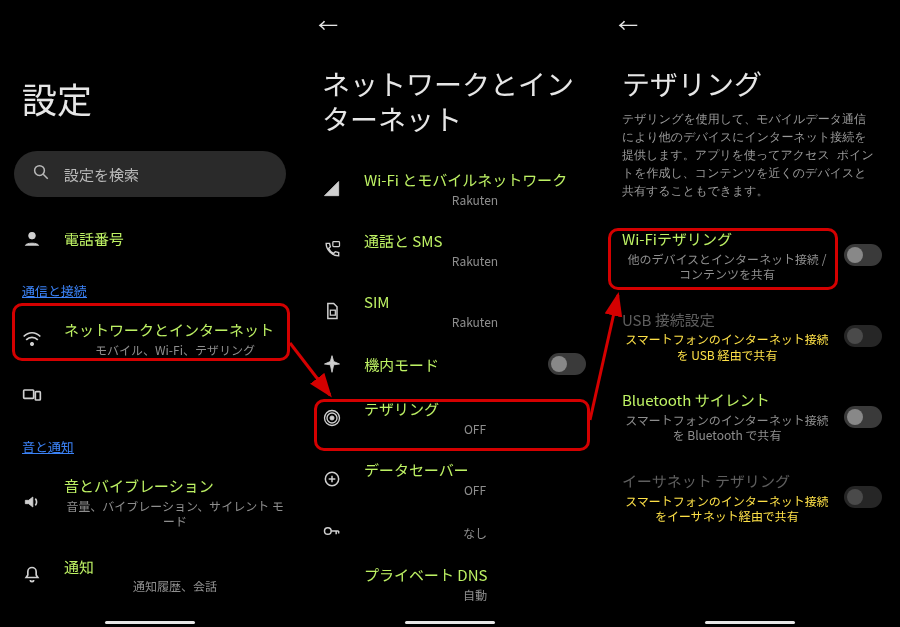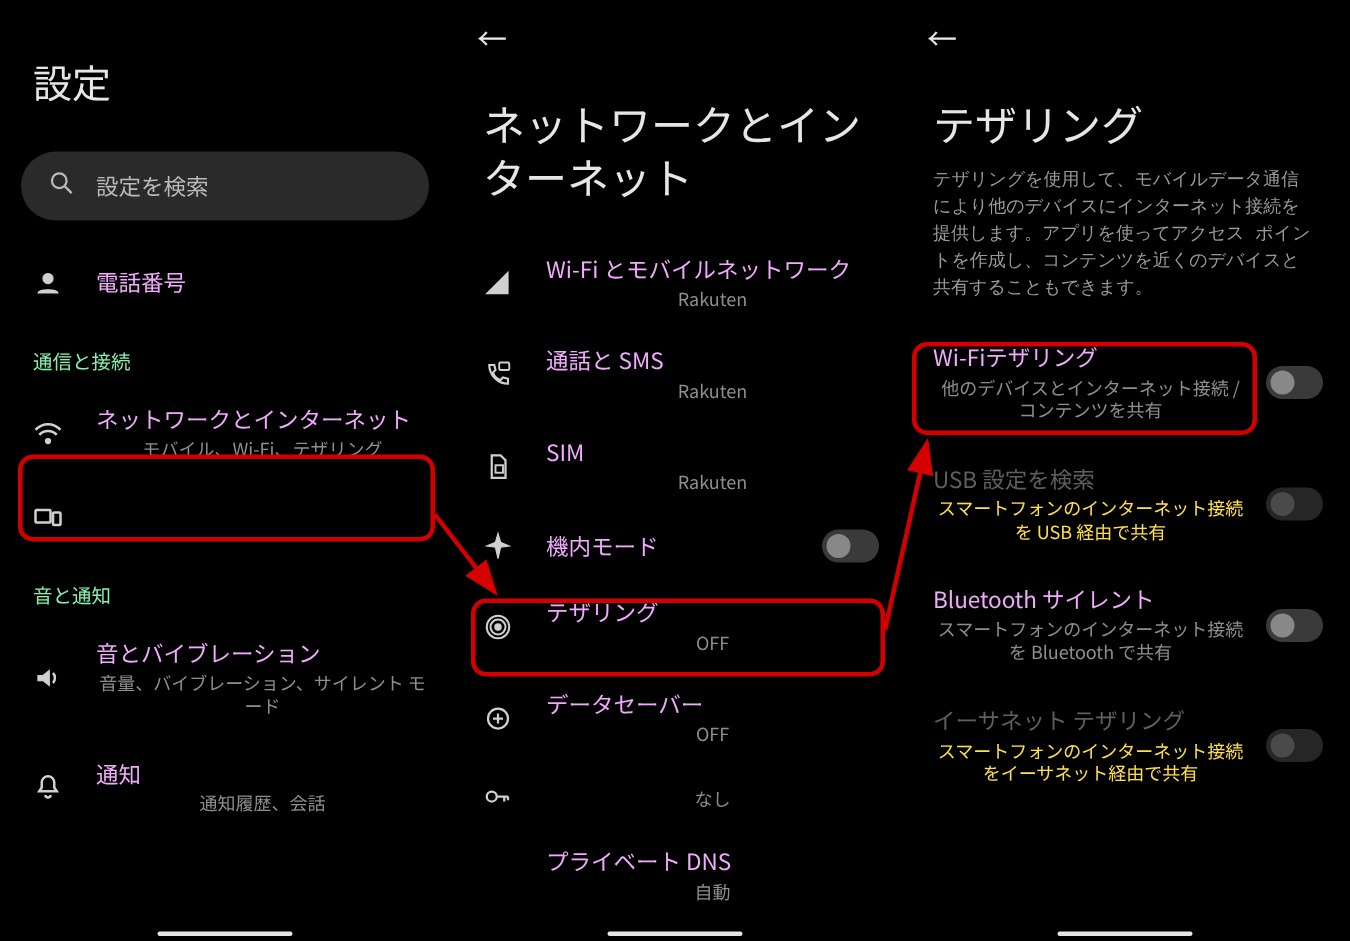--- a/index.html
+++ b/index.html
@@ -11,21 +11,21 @@
       color: #e6e6e6;
       display: flex;
       overflow: hidden;
       position: relative;
     }
     .panel { width: 300px; height: 627px; background: #000; position: relative; padding: 0 0 10px 0; overflow: hidden; }
     .panel + .panel { border-left: 0; }
     .back-row { height: 48px; display: flex; align-items: center; padding-left: 18px; }
     .back-arrow { color: #e6e6e6; font-size: 20px; }
     .title-large { font-size: 28px; font-weight: 400; color: #e6e6e6; line-height: 1.25; padding: 18px 22px 4px 22px; }
-    .title-settings { font-size: 26px; font-weight: 400; padding: 36px 0 18px 22px; }
+    .title-settings { font-size: 35px; font-weight: 400; padding: 72px 0 18px 22px; }
     .search-pill {
       margin: 10px 14px 18px 14px;
       height: 46px;
       border-radius: 30px;
       background: #2a2a2a;
       display: flex;
       align-items: center;
       padding: 0 18px;
       gap: 14px;
     }
@@ -41,23 +41,23 @@
     .list-item.compact { padding-top:12px; padding-bottom:12px; }
     .icon-slot {
       width: 24px;
       display: flex;
       justify-content: center;
       align-items: center;
       flex-shrink: 0;
     }
     .icon-slot svg { width: 20px; height: 20px; fill: #d0d0d0; stroke: #d0d0d0; }
     .item-texts { flex: 1; display: flex; flex-direction: column; }
-    .item-primary { font-size: 15px; color: #f0abfc; line-height: 1.3; }
+    .item-primary { font-size: 15px; color: #bef264; line-height: 1.3; }
     .item-secondary { font-size: 12px; color: #8e8e8e; margin-top: 2px; line-height: 1.3; text-align: center; }
-    .section-header { font-size: 13px; color: #86efac; padding: 18px 0 6px 22px; }
+    .section-header { font-size: 13px; color: #3b82f6; padding: 18px 0 6px 22px; text-decoration: underline; }
     .highlight-red {
       position: absolute;
       border: 3px solid #d40000;
       border-radius: 10px;
       pointer-events: none;
     }
     .toggle {
       width: 38px; height: 22px; border-radius: 12px;
       background: #3a3a3a; position: relative; flex-shrink: 0;
     }
@@ -275,21 +275,21 @@
   <div class="row-with-switch">
     <div class="item-texts">
       <div class="item-primary">Wi-Fiテザリング</div>
       <div class="item-secondary">他のデバイスとインターネット接続 / コンテンツを共有</div>
     </div>
     <div class="toggle"></div>
   </div>
 
   <div class="row-with-switch disabled">
     <div class="item-texts">
-      <div class="item-primary">USB 設定を検索</div>
+      <div class="item-primary">USB 接続設定</div>
       <div class="item-secondary">スマートフォンのインターネット接続を USB 経由で共有</div>
     </div>
     <div class="toggle"></div>
   </div>
 
   <div class="row-with-switch">
     <div class="item-texts">
       <div class="item-primary">Bluetooth サイレント</div>
       <div class="item-secondary">スマートフォンのインターネット接続を Bluetooth で共有</div>
     </div>

